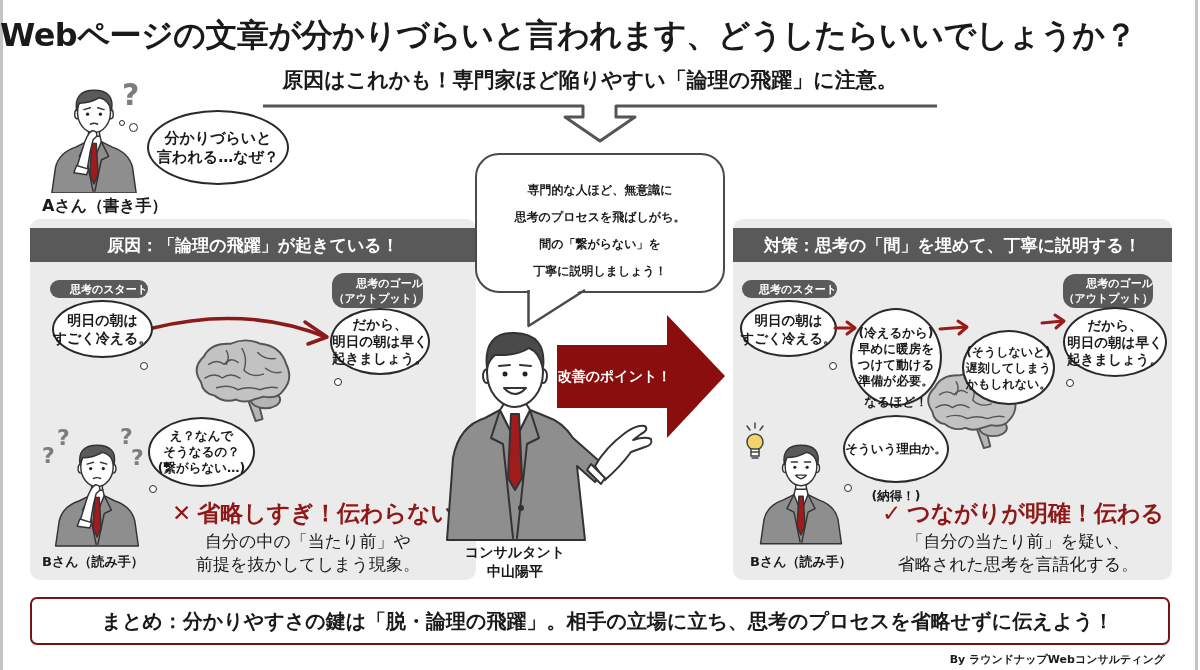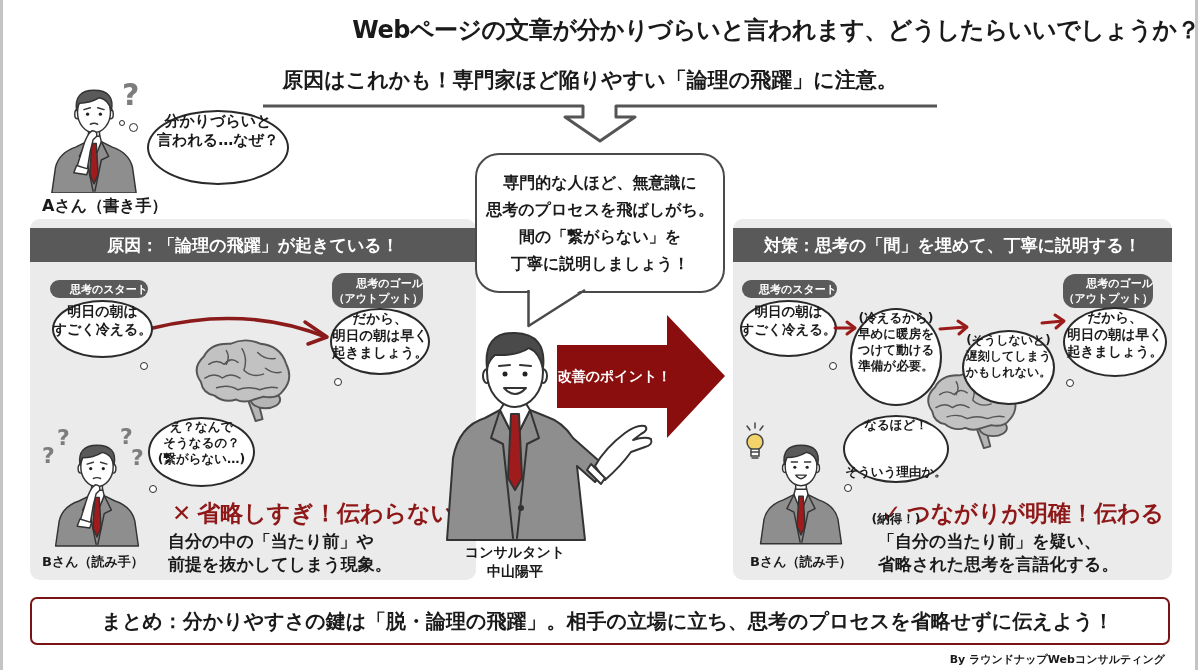--- a/index.html
+++ b/index.html
@@ -1,34 +1,34 @@
 <!DOCTYPE html>
 <html style="--accent-red: #8e1717; --header-gray: #595959; --panel-bg: #ebebeb; --tie-red: #a01c1c;"><head>
 <meta charset="utf-8">
 <style>
   :root{--accent-red:#8e1717;--header-gray:#595959;--panel-bg:#ebebeb;--tie-red:#a01c1c;--frame-gray:#c4c4c4;}
   body{margin:0;background:#fff;}
   .canvas{position:relative;width:1200px;height:670px;overflow:hidden;background:#fff;font-family:"DejaVu Sans","Liberation Sans",sans-serif;color:#1a1a1a;}
   .abs{position:absolute;}
   .frame-l{left:0;top:0;width:3px;height:670px;background:var(--frame-gray);}
   .frame-r{right:2px;top:0;width:3px;height:670px;background:var(--frame-gray);}
-  .title{left:0;top:14px;width:1200px;text-align:right;font-size:24px;font-weight:bold;letter-spacing:-0.5px;white-space:nowrap;}
+  .title{left:0;top:14px;width:1200px;text-align:left;font-size:32px;font-weight:bold;letter-spacing:-0.5px;white-space:nowrap;}
   .subtitle{left:0;top:66px;width:1180px;text-align:center;font-size:21px;font-weight:bold;white-space:nowrap;}
   .ln{display:block;white-space:nowrap;}
-  .thought{position:absolute;background:#fff;border:2px solid #2a2a2a;border-radius:50%;display:flex;flex-direction:column;align-items:center;justify-content:flex-start;font-weight:bold;text-align:center;font-size:13px;line-height:17px;box-sizing:border-box;z-index:3;}
+  .thought{position:absolute;background:#fff;border:2px solid #2a2a2a;border-radius:50%;display:flex;flex-direction:column;align-items:center;justify-content:center;font-weight:bold;text-align:center;font-size:13px;line-height:17px;box-sizing:border-box;z-index:3;}
   .dot{position:absolute;background:#fff;border:1.5px solid #2a2a2a;border-radius:50%;box-sizing:border-box;z-index:3;}
   .qmark{position:absolute;color:#7d7d7d;font-weight:bold;font-size:22px;line-height:22px;}
   .person-label{position:absolute;font-size:13px;font-weight:bold;white-space:nowrap;}
   .panel{position:absolute;top:219px;height:361px;background:var(--panel-bg);border-radius:10px;}
   .panel-header{position:absolute;left:0;right:0;top:9px;height:34px;background:var(--header-gray);color:#fff;font-size:17px;font-weight:bold;display:flex;align-items:center;justify-content:center;white-space:nowrap;}
   .pill{position:absolute;background:#5a5a5a;color:#fff;font-size:11px;font-weight:bold;border-radius:12px;text-align:right;line-height:15px;display:flex;flex-direction:column;justify-content:center;z-index:3;}
   .verdict{position:absolute;font-size:23px;font-weight:bold;color:var(--accent-red);white-space:nowrap;}
   .verdict .icon{margin-right:6px;}
-  .explain{position:absolute;font-size:17px;font-weight:bold;text-align:left;line-height:23px;}
-  .speech{left:475px;top:153px;width:250px;height:140px;border:2.5px solid #4a4a4a;border-radius:24px;background:#fff;font-size:16px;font-weight:bold;line-height:27px;text-align:center;padding-top:14px;box-sizing:border-box;}
+  .explain{position:absolute;font-size:17px;font-weight:normal;text-align:center;line-height:23px;}
+  .speech{left:475px;top:153px;width:250px;height:140px;border:2.5px solid #4a4a4a;border-radius:24px;background:#fff;font-size:12px;font-weight:bold;line-height:27px;text-align:center;padding-top:22px;box-sizing:border-box;}
   .arrow-text{left:557px;top:345px;width:115px;height:63px;color:#fff;font-size:14px;font-weight:bold;display:flex;flex-direction:row;align-items:center;justify-content:center;line-height:25px;text-align:center;}
   .cons-label{left:445px;top:543px;width:140px;text-align:center;font-size:14px;font-weight:bold;line-height:19px;}
   .summary{left:30px;top:597px;width:1140px;height:48px;border:2.5px solid #7a1414;border-radius:7px;box-sizing:border-box;display:flex;align-items:center;justify-content:center;font-size:20px;font-weight:bold;white-space:nowrap;padding-left:15px;}
   .credit{right:35px;top:652px;font-size:11px;font-weight:bold;white-space:nowrap;}
 </style>
 </head>
 <body>
 
 <svg width="0" height="0" style="position:absolute">
   <defs>

